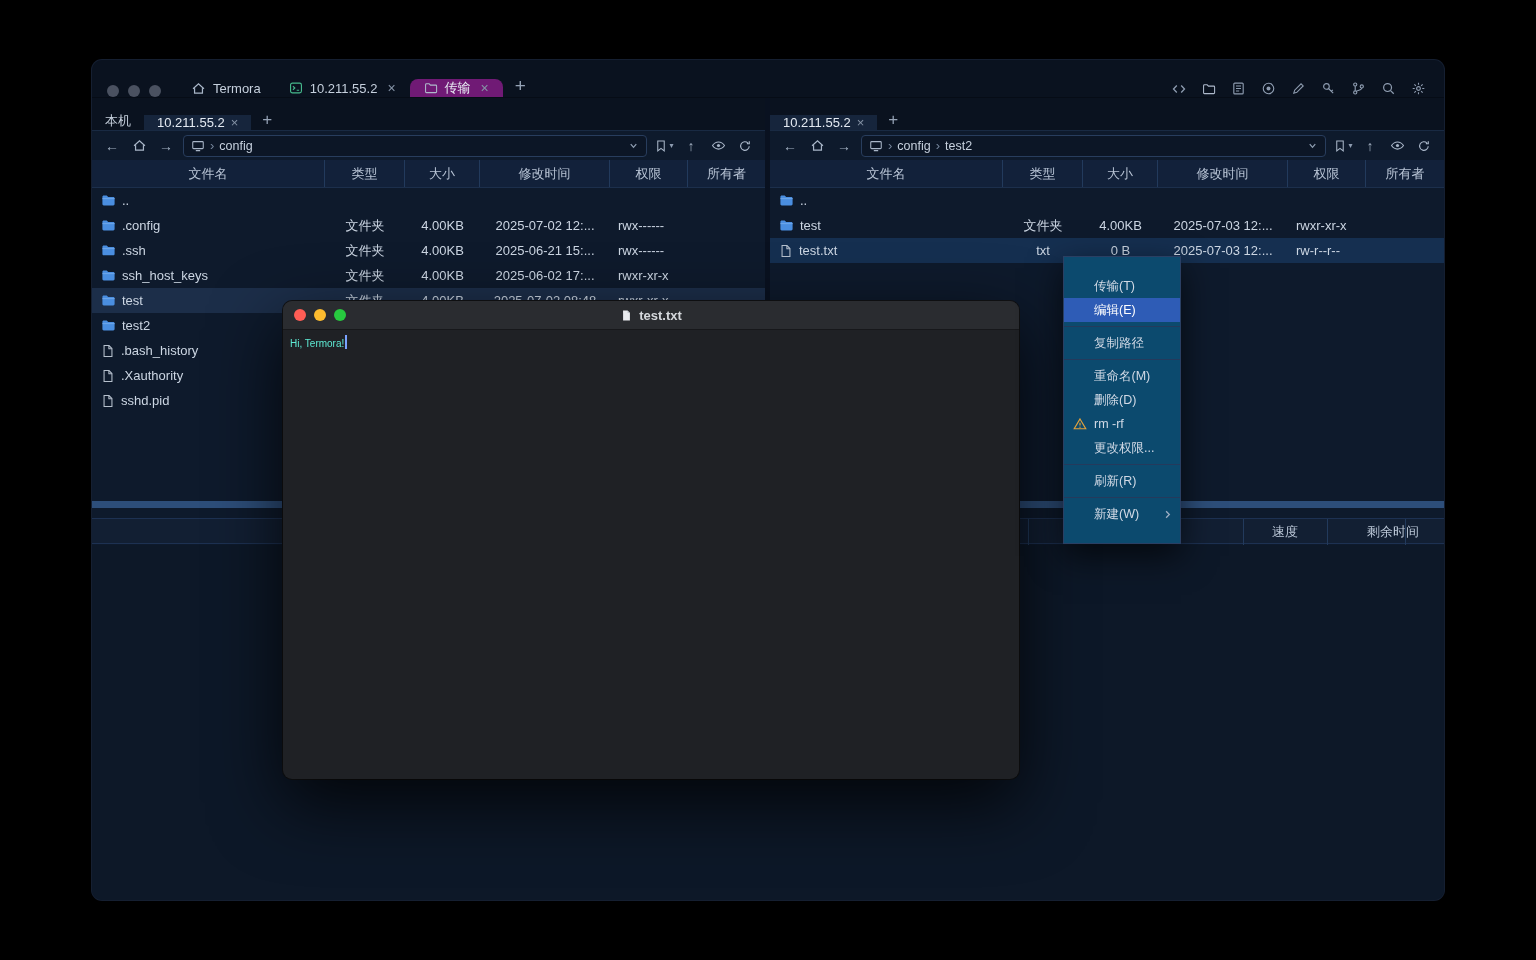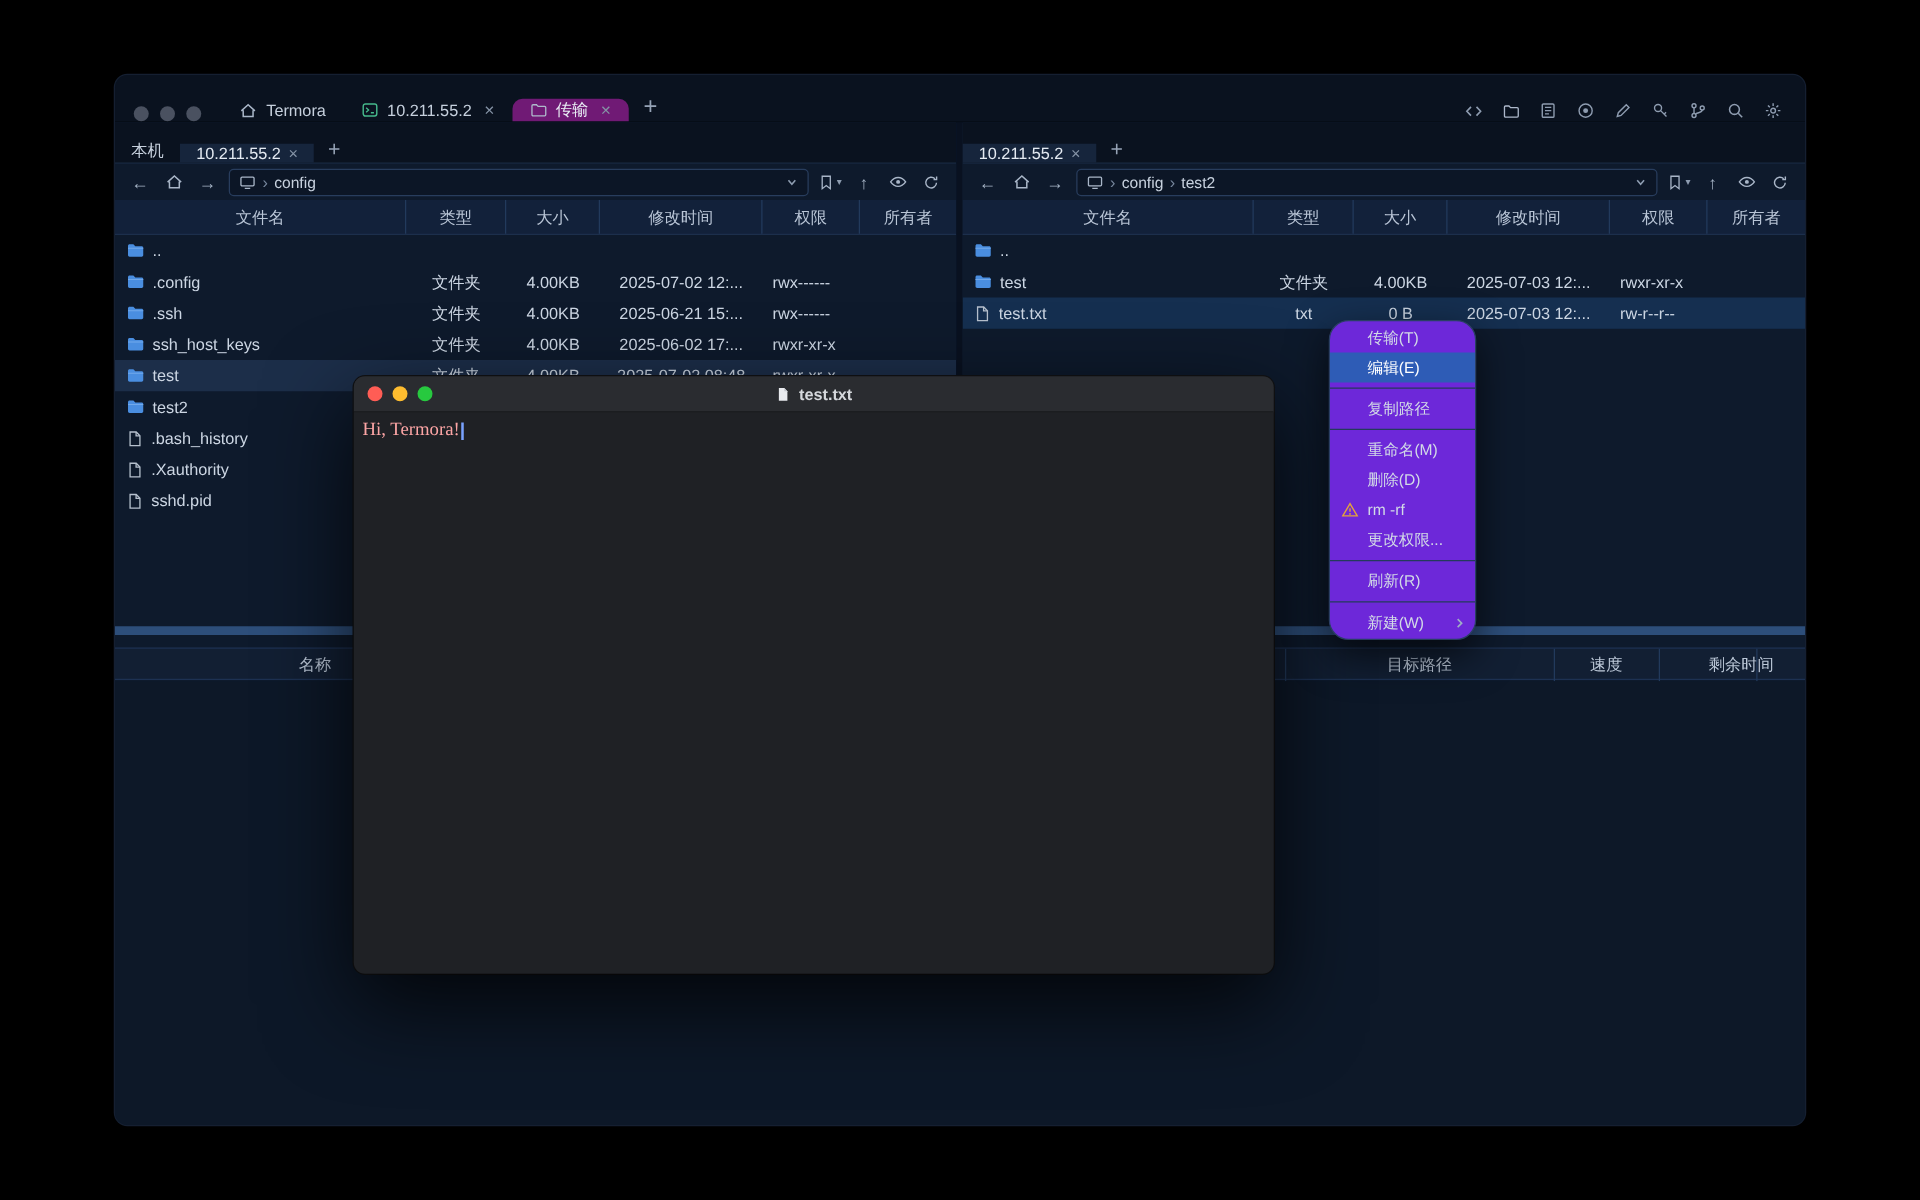--- a/index.html
+++ b/index.html
@@ -61,44 +61,44 @@
   .hsplit{position:absolute;top:441px;left:0;width:1352px;height:7px}
   .hseg{position:absolute;top:0;height:7px;background:#2d4e7a}
   .transfer-header{position:absolute;top:458px;left:0;width:1352px;height:26px;background:#121f33;
                    border-top:1px solid #1d3152;border-bottom:1px solid #1d3152}
   .th-label{position:absolute;top:0;height:26px;line-height:25px;text-align:center;
             font-size:13px;color:#bcc8d8;overflow:hidden}
   .th-sep{position:absolute;top:0;height:26px;width:1px;background:#223a5c}
   .transfer-body{position:absolute;top:485px;left:0;width:1352px;bottom:0;background:#0d1828}
 
   
-  .cmenu{position:absolute;left:971px;top:196px;width:118px;background:#6d28d9;
-         border:1px solid #2a3f63;border-radius:16px;padding:1px 0;z-index:60;
+  .cmenu{position:absolute;left:971px;top:196px;width:118px;background:#0c4a6e;
+         border:1px solid #2a3f63;border-radius:0;padding:17px 0;z-index:60;
          box-shadow:0 12px 32px rgba(0,0,0,.65)}
   .mitem{height:24px;line-height:24px;padding-left:30px;font-size:12.5px;color:#d2dae6;
          position:relative;white-space:nowrap;overflow:hidden}
   .mitem.hl{background:#2e5cb6;color:#fff}
   .micon{position:absolute;left:9px;top:5px;width:14px;height:14px;display:flex;align-items:center}
   .sub{position:absolute;right:7px;top:0;height:24px;display:flex;align-items:center}
   .msep{height:1px;background:#243a5c;margin:4px 0}
 
   
   .editor{position:absolute;left:191px;top:241px;width:736px;height:478px;border-radius:9px;
           background:#1f2125;box-shadow:0 25px 70px rgba(0,0,0,.78),0 0 0 1px #121315;
           z-index:50;overflow:hidden}
   .editor-tb{height:29px;background:#2a2c30;position:relative;display:flex;align-items:center;
              border-bottom:1px solid #17181b}
   .editor-lights{display:flex;gap:8px;padding-left:11px;z-index:2}
   .elight{width:12px;height:12px;border-radius:50%}
   .elight.red{background:#ff5d55}.elight.yellow{background:#fdbc2f}.elight.green{background:#27c93f}
   .editor-title{position:absolute;left:0;right:0;top:0;height:29px;display:flex;align-items:center;
                 justify-content:center;gap:6px;font-size:13px;font-weight:bold;color:#d5d8dc}
   .eicon{display:flex;align-items:center}
-  .editor-body{padding:5px 7px;font-family:Liberation Serif, serif;
-               font-size:15px;color:#fca5a5;line-height:18px}
+  .editor-body{padding:5px 7px;font-family:Liberation Sans, sans-serif;
+               font-size:10px;color:#5eead4;line-height:18px}
   .caret{display:inline-block;width:2px;height:14px;background:#7aa2ff;vertical-align:text-bottom;margin-left:1px}
 </style>
 </head>
 <body>
 
 <div class="screen">
   <div class="window">
 
     <div class="titlebar">
       <div class="lights">
@@ -515,21 +515,20 @@
           </div>
         </section>
     </div>
 
     <div class="hsplit">
       <div class="hseg" style="left:0;width:673px"></div>
       <div class="hseg" style="left:678px;width:674px"></div>
     </div>
 
     <div class="transfer-header">
-      <div class="th-label" style="left:0;width:320px">名称</div>
       <div class="th-label" style="left:936px;width:215px">目标路径</div>
       <div class="th-label" style="left:1151px;width:84px">速度</div>
       <div class="th-label" style="left:1262px;width:78px">剩余时间</div>
       <div class="th-sep" style="left:320px"></div>
       <div class="th-sep" style="left:936px"></div>
       <div class="th-sep" style="left:1151px"></div>
       <div class="th-sep" style="left:1235px"></div>
       <div class="th-sep" style="left:1313px"></div>
     </div>
     <div class="transfer-body"></div>

